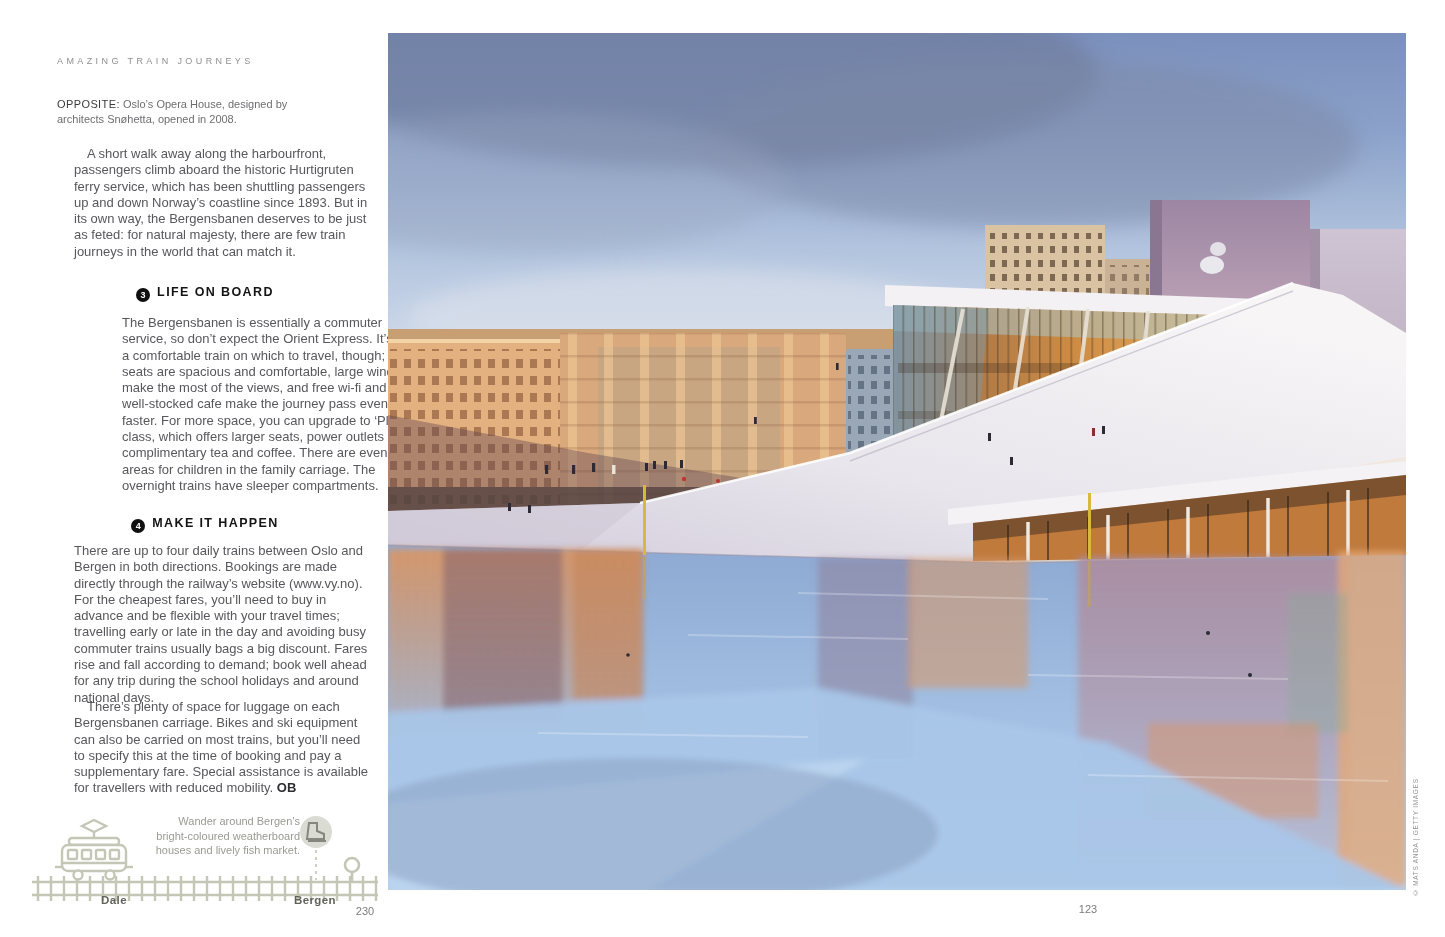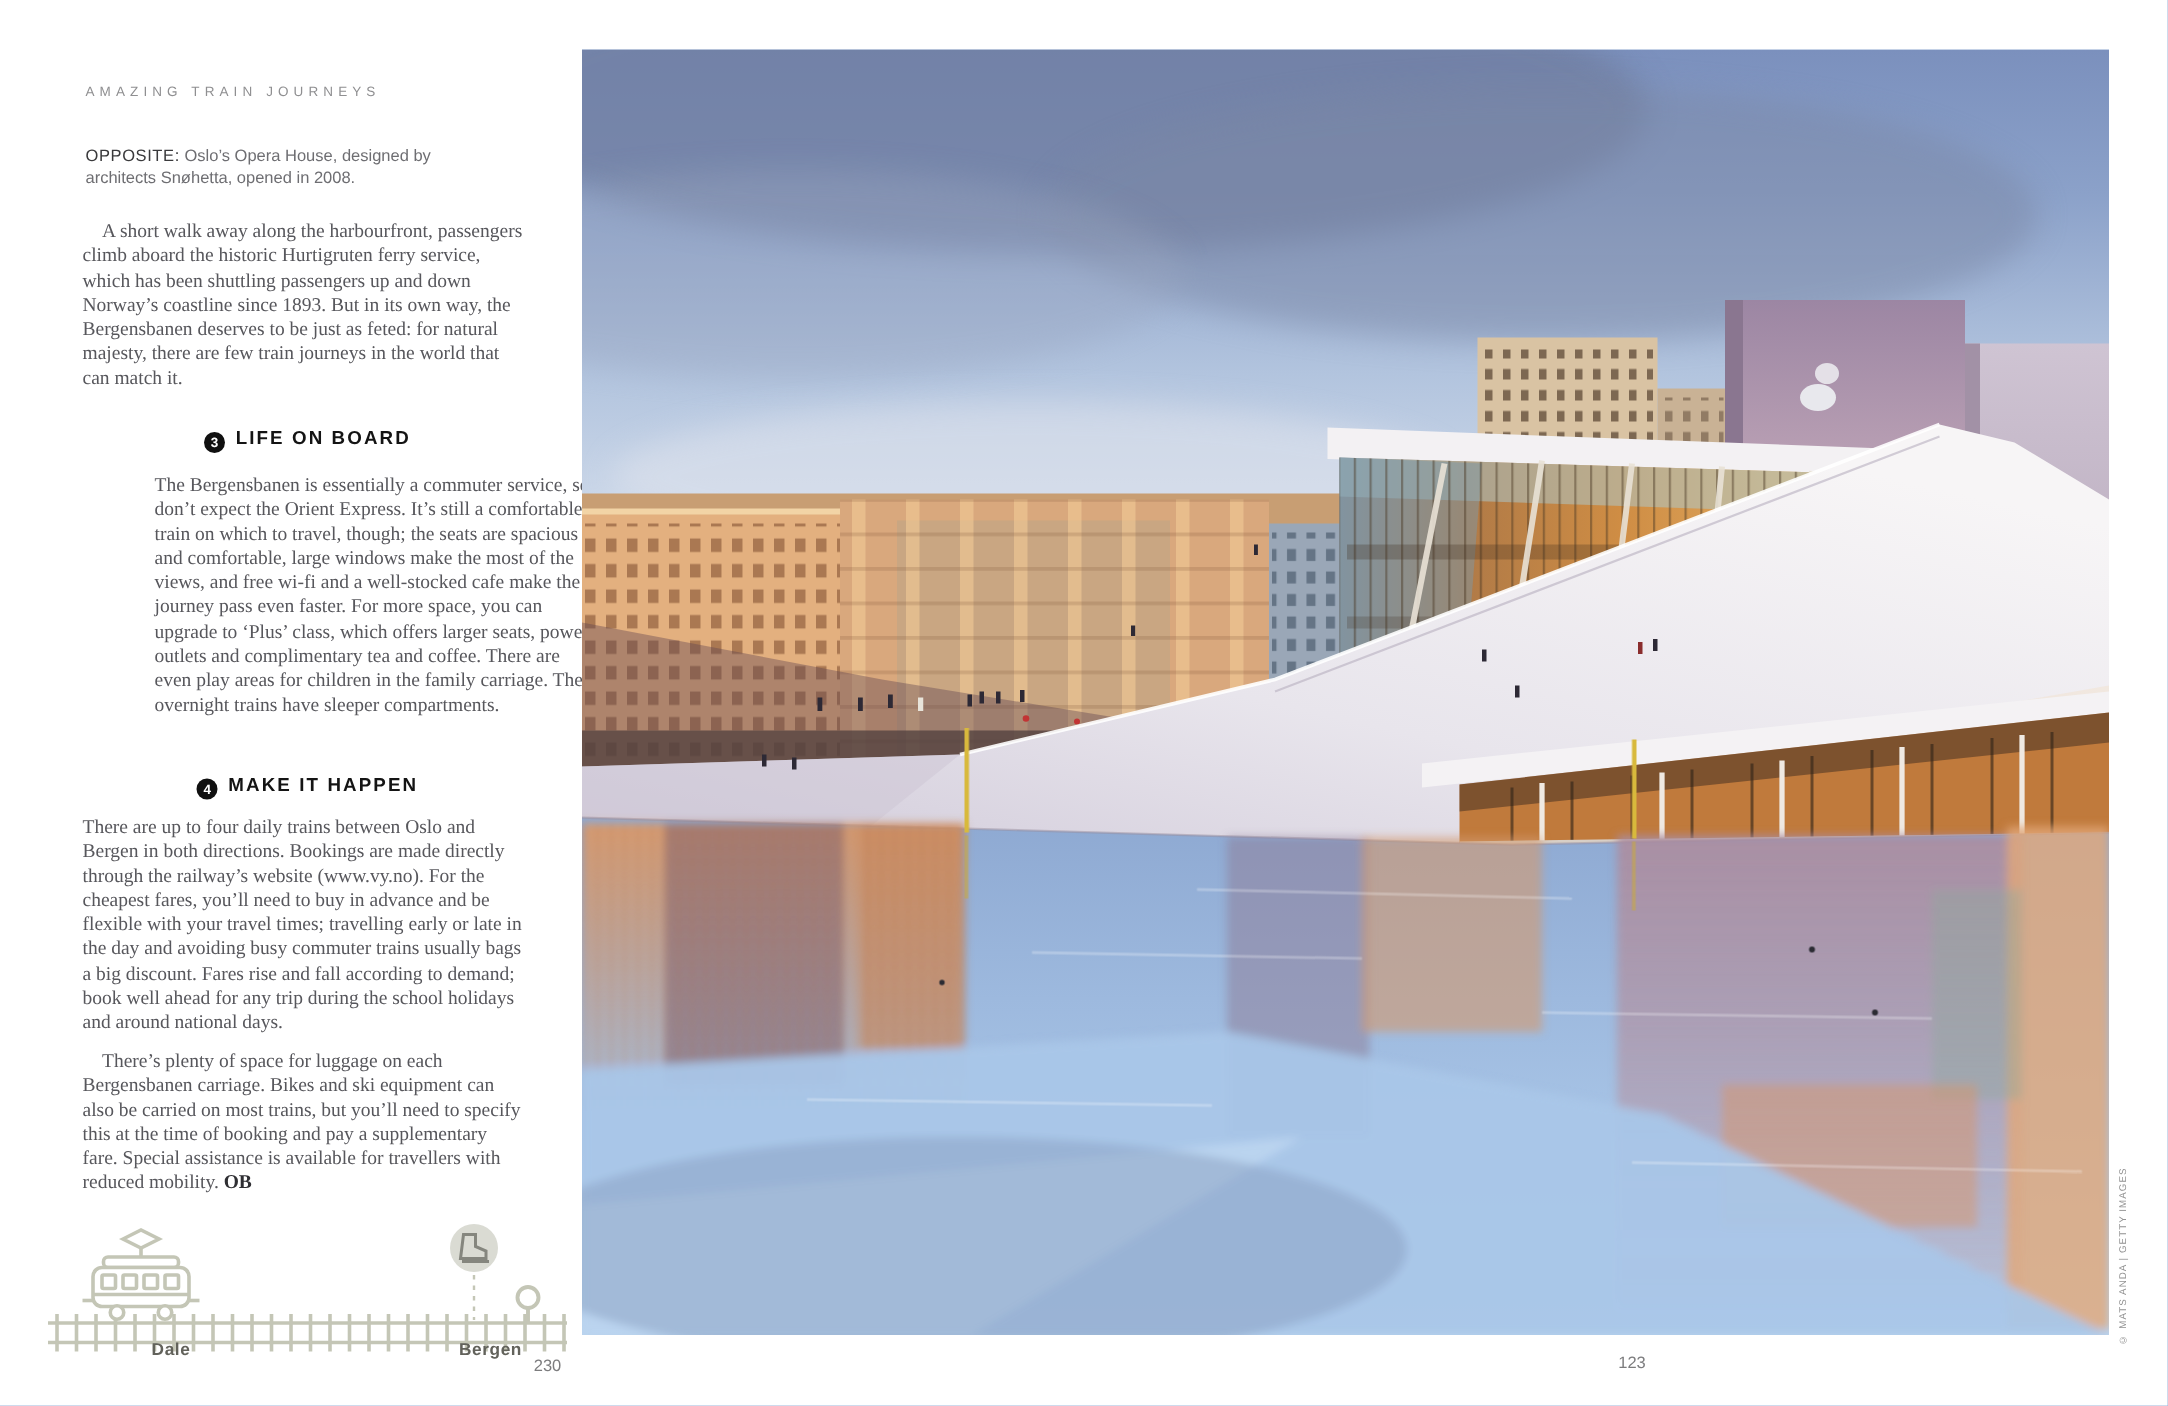--- a/index.html
+++ b/index.html
@@ -4,43 +4,43 @@
 <style>
   html,body{margin:0;padding:0;}
   body{width:1445px;height:937px;background:#ffffff;position:relative;overflow:hidden;
        font-family:"Liberation Sans",sans-serif;}
 
   
   .abs{position:absolute;}
   .kicker{left:57px;top:56px;font-size:9px;letter-spacing:3.4px;color:#8f8f91;}
   .caption{left:57px;top:86px;width:240px;font-size:11px;line-height:15px;color:#6e6e72;}
   .cap-label{font-weight:normal;color:#3a3a3c;letter-spacing:.4px;}
-  .body-text{font-family:Liberation Serif, serif;font-size:13px;line-height:16.3px;
-             color:#57575c;width:296px;left:55px;}
+  .body-text{font-family:Liberation Sans, sans-serif;font-size:13px;line-height:16.3px;
+             color:#57575c;width:296px;left:74px;}
   .indent{text-indent:13px;}
   .intro{top:133px;}
   .sec-head{left:57px;width:296px;text-align:center;font-size:12.5px;font-weight:bold;
             letter-spacing:1.4px;color:#141414;}
   .sec-head-1{top:272px;}
   .sec-head-2{top:503px;}
   .para-2{top:302px;margin-left:48px;}
   .para-3{top:530px;}
   .para-4{top:686px;}
   .num-circle{display:inline-block;width:14px;height:14px;border-radius:50%;background:#101010;
               color:#fff;font-size:9px;line-height:14px;text-align:center;letter-spacing:0;
               margin-right:7px;vertical-align:-2px;font-weight:bold;}
   .author{font-weight:bold;color:#2f2f33;}
 
   
   .route{left:30px;top:810px;width:352px;height:112px;}
   .route-note{position:absolute;left:118px;top:4px;width:152px;text-align:right;
               font-size:11px;line-height:14.5px;color:#9a9b92;}
   .station{position:absolute;top:84px;font-size:11.5px;font-weight:bold;color:#62625b;letter-spacing:.4px;}
   .station-dale{left:52px;width:64px;text-align:center;}
-  .station-bergen{left:252px;width:66px;text-align:right;}
+  .station-bergen{left:252px;width:66px;text-align:center;}
 
   .pagenum{font-size:11px;color:#7c7c7e;}
   .pn-left{left:345px;top:905px;width:40px;text-align:center;}
   .pn-right{left:1068px;top:903px;width:40px;text-align:center;}
 
   
   .photo{left:388px;top:33px;width:1018px;height:857px;overflow:hidden;background:#9db5da;}
   .credit{left:1412px;top:788px;height:108px;writing-mode:vertical-rl;transform:rotate(180deg);
           font-size:6.5px;letter-spacing:.7px;color:#929292;white-space:nowrap;}
 </style>
@@ -116,20 +116,21 @@
     <g>
       <circle cx="286" cy="22" r="16" fill="#dadbd3"></circle>
       <path d="M279,13 h8 v8 l7,3 v5 h-17 z M278,31 h18" fill="none" stroke="#85867e" stroke-width="2"></path>
     </g>
     <line x1="286" y1="40" x2="286" y2="70" stroke="#c4c6b6" stroke-width="1.6" stroke-dasharray="3,4"></line>
     <g stroke="#c4c6b6" stroke-width="2.6" fill="#ffffff">
       <line x1="322" y1="62" x2="322" y2="72"></line>
       <circle cx="322" cy="55" r="7"></circle>
     </g>
   </svg>
+  <div class="route-note">Wander around Bergen’s bright-coloured weatherboard houses and lively fish market.</div>
   <div class="station station-dale">Dale</div>
   <div class="station station-bergen">Bergen</div>
 </div>
 
 <div class="abs pagenum pn-left">230</div>
 <div class="abs pagenum pn-right">123</div>
 
 <div class="abs photo">
 <svg width="1018" height="857" viewBox="0 0 1018 857">
 <defs>

